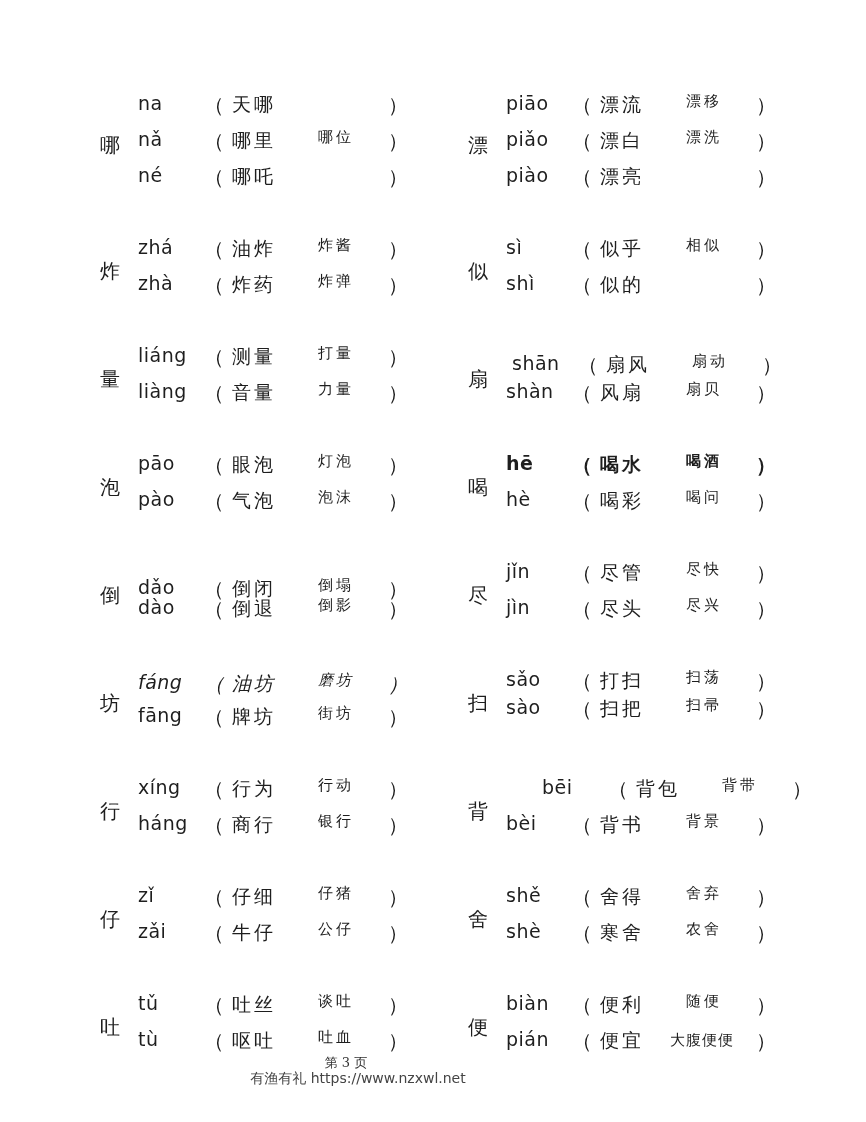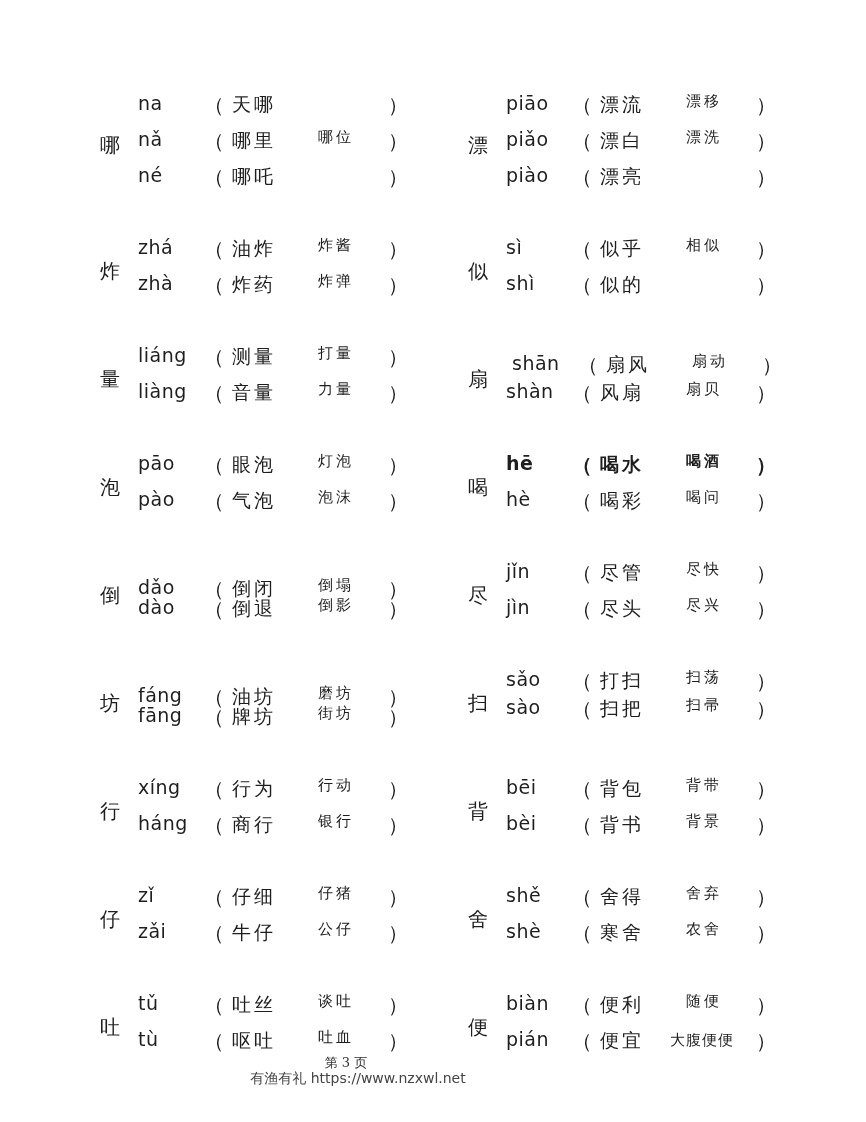--- a/index.html
+++ b/index.html
@@ -200,21 +200,21 @@
       <div class="row" style="top: 36px;">
         <span class="py">jìn</span>
         <span class="lp">（</span>
         <span class="w1">尽头</span>
         <span class="w2">尽兴</span>
         <span class="rp">）</span>
       </div>
     </div>
     <div class="entry" style="left: 100px; top: 668px;">
       <span class="head" style="top: 22px;">坊</span>
-      <div class="row" style="top: 16px;">
+      <div class="row" style="top: 3px; font-style: italic;">
         <span class="py">fáng</span>
         <span class="lp">（</span>
         <span class="w1">油坊</span>
         <span class="w2">磨坊</span>
         <span class="rp">）</span>
       </div>
       <div class="row" style="top: 36px;">
         <span class="py">fāng</span>
         <span class="lp">（</span>
         <span class="w1">牌坊</span>
@@ -251,21 +251,21 @@
       <div class="row" style="top: 36px;">
         <span class="py">háng</span>
         <span class="lp">（</span>
         <span class="w1">商行</span>
         <span class="w2">银行</span>
         <span class="rp">）</span>
       </div>
     </div>
     <div class="entry" style="left: 468px; top: 776px;">
       <span class="head" style="top: 22px;">背</span>
-      <div class="row" style="top: 0px;">
+      <div class="row" style="top: 0px; margin-left: 36px;">
         <span class="py">bēi</span>
         <span class="lp">（</span>
         <span class="w1">背包</span>
         <span class="w2">背带</span>
         <span class="rp">）</span>
       </div>
       <div class="row" style="top: 36px;">
         <span class="py">bèi</span>
         <span class="lp">（</span>
         <span class="w1">背书</span>

